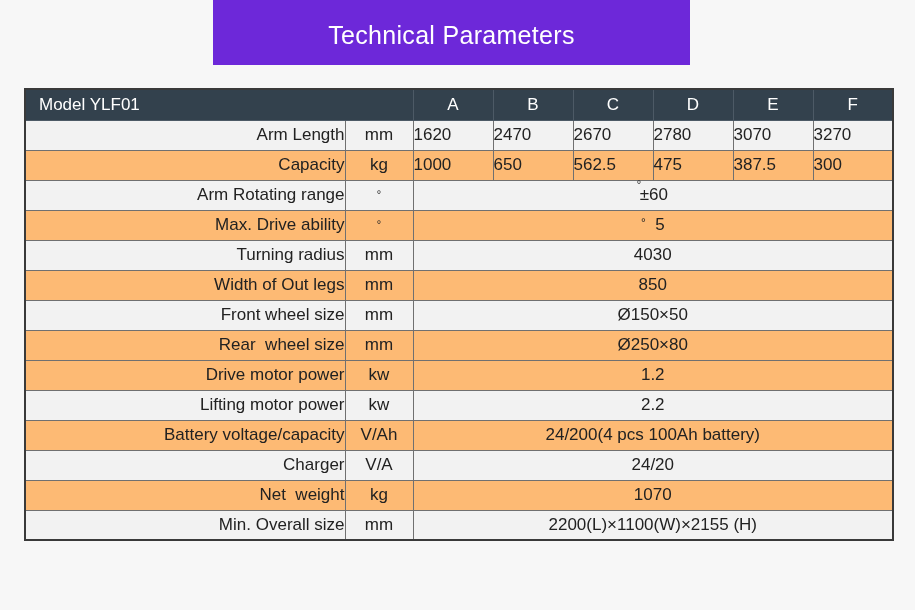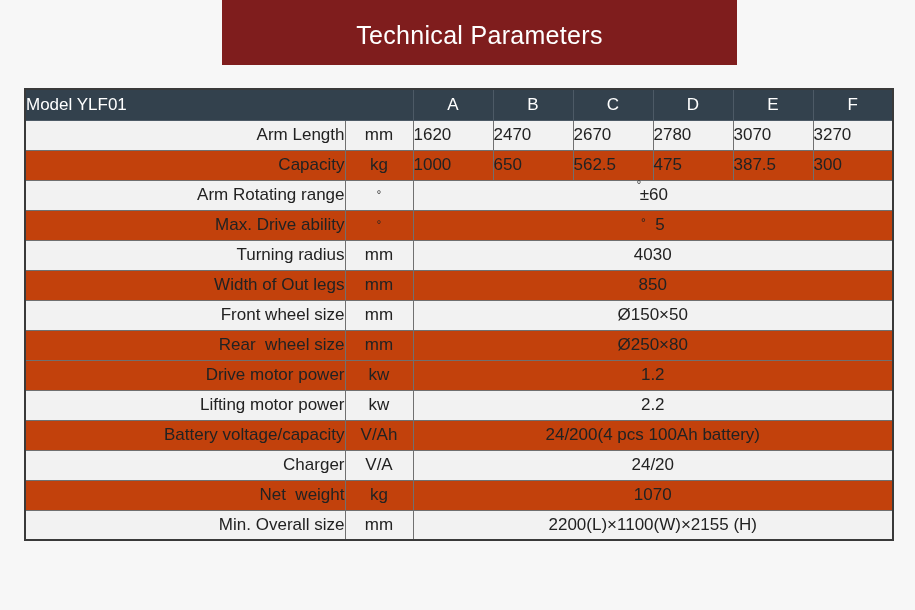--- a/index.html
+++ b/index.html
@@ -11,25 +11,25 @@
     height: 610px;
     background: #f7f7f7;
     font-family: "Liberation Sans", sans-serif;
     overflow: hidden;
     position: relative;
   }
 
   
   #title-banner {
     position: absolute;
-    left: 222px;
+    left: 213px;
     top: 0px;
-    width: 515px;
+    width: 477px;
     height: 65px;
-    background: #7f1d1d;
+    background: #6d28d9;
     display: flex;
     align-items: center;
     justify-content: center;
     box-sizing: border-box;
   }
   #title-banner .title-text {
     color: #ffffff;
     font-size: 25px;
     font-weight: 400;
     letter-spacing: 0.3px;
@@ -62,30 +62,31 @@
 
   
   tr.head td {
     background: #33414d;
     color: #ffffff;
     border-color: #4d5a66;
     height: 31px;
   }
   tr.head td.model {
     text-align: left;
+    padding-left: 13px;
     font-size: 17px;
   }
   tr.head td.col {
     text-align: center;
     font-size: 17px;
   }
 
   
   tr.alt td { background: #f2f2f2; }
-  tr.plain td { background: #c2410c; }
+  tr.plain td { background: #fdba74; }
 
   td.label {
     text-align: right;
     padding-left: 13px;
     white-space: pre;
   }
   td.unit {
     text-align: center;
     padding-right: 9px;
     white-space: pre;

